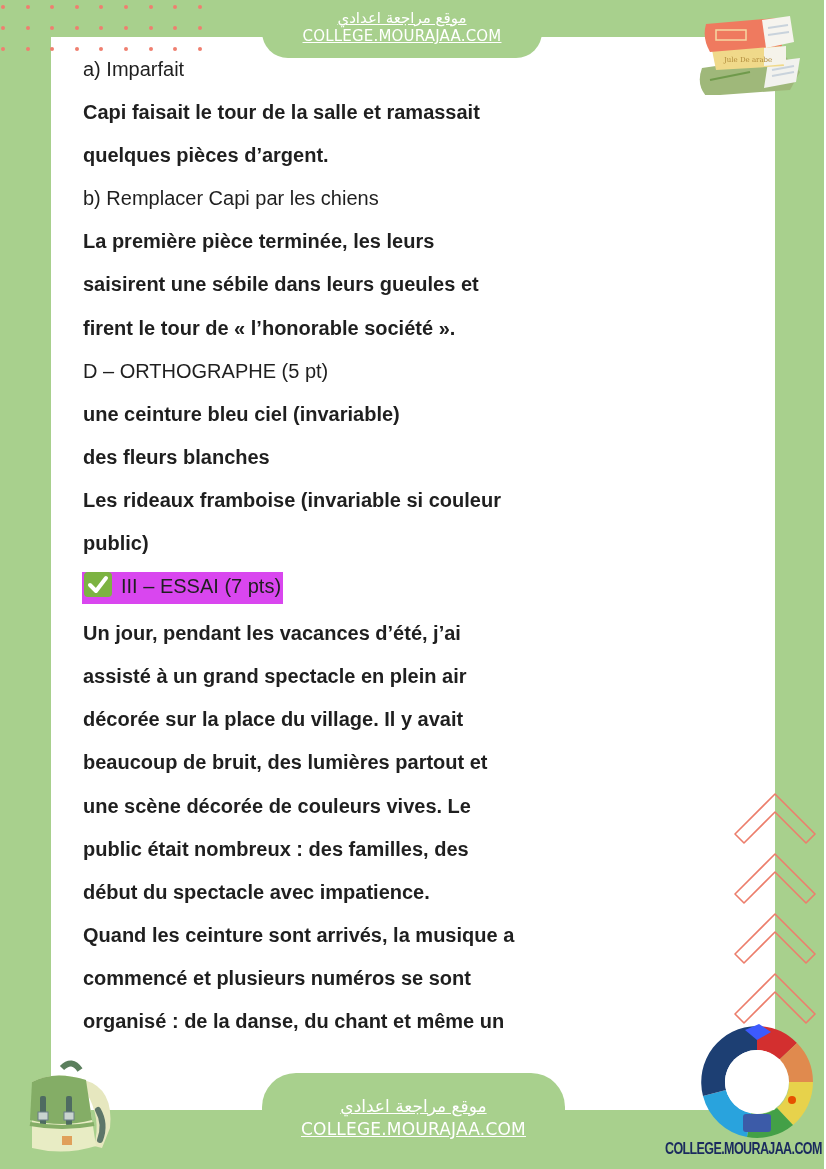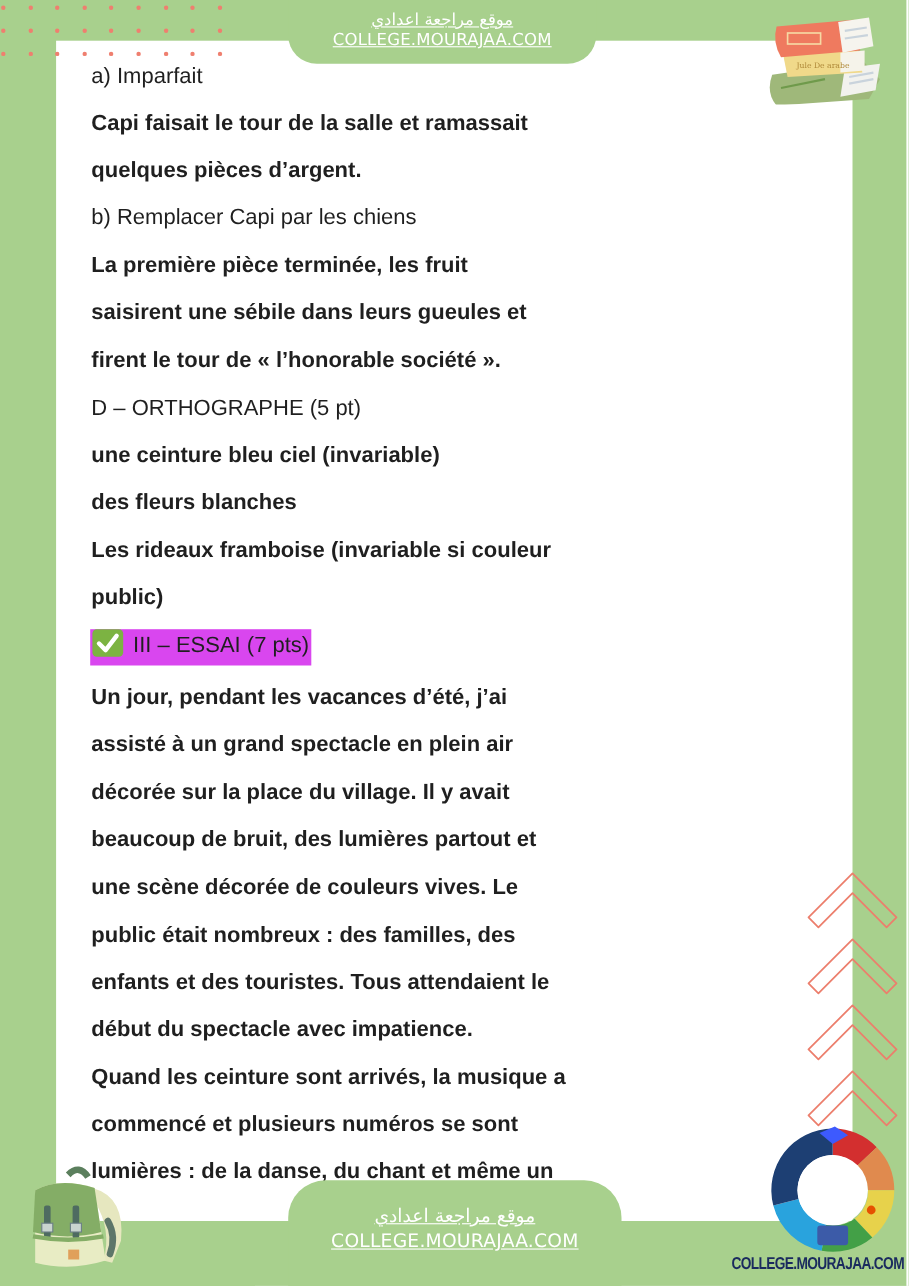--- a/index.html
+++ b/index.html
@@ -109,21 +109,21 @@
     <line x1="78" y1="25" x2="99" y2="22" stroke="#c9d3dc" stroke-width="2"></line>
     <rect x="26" y="20" width="30" height="10" fill="none" stroke="#f6d9a4" stroke-width="1.5"></rect>
   </g>
 </svg>
 
 <div class="content">
   <div class="line normal">a) Imparfait</div>
   <div class="line">Capi faisait le tour de la salle et ramassait</div>
   <div class="line">quelques pièces d’argent.</div>
   <div class="line normal">b) Remplacer Capi par les chiens</div>
-  <div class="line">La première pièce terminée, les fruit</div>
+  <div class="line">La première pièce terminée, les leurs</div>
   <div class="line">saisirent une sébile dans leurs gueules et</div>
   <div class="line">firent le tour de « l’honorable société ».</div>
   <div class="line normal">D – ORTHOGRAPHE (5 pt)</div>
   <div class="line">une ceinture bleu ciel (invariable)</div>
   <div class="line">des fleurs blanches</div>
   <div class="line">Les rideaux framboise (invariable si couleur</div>
   <div class="line">public)</div>
 
   <div>
     <span class="highlight line normal">
@@ -134,25 +134,24 @@
       </span><span>III – ESSAI (7 pts)</span>
     </span>
   </div>
 
   <div class="line">Un jour, pendant les vacances d’été, j’ai</div>
   <div class="line">assisté à un grand spectacle en plein air</div>
   <div class="line">décorée sur la place du village. Il y avait</div>
   <div class="line">beaucoup de bruit, des lumières partout et</div>
   <div class="line">une scène décorée de couleurs vives. Le</div>
   <div class="line">public était nombreux : des familles, des</div>
-  <div class="line">enfants et des touristes. Tous attendaient le</div>
   <div class="line">début du spectacle avec impatience.</div>
   <div class="line">Quand les ceinture sont arrivés, la musique a</div>
   <div class="line">commencé et plusieurs numéros se sont</div>
-  <div class="line">lumières : de la danse, du chant et même un</div>
+  <div class="line">organisé : de la danse, du chant et même un</div>
 </div>
 
 <svg class="deco" style="left:733px;top:790px" width="86" height="245" viewBox="0 0 86 245">
   <g fill="none" stroke="#ec7e6c" stroke-width="1.6" stroke-linejoin="round">
     <path d="M42 4 L82 44 L73 53 L42 22 L11 53 L2 44 Z"></path>
     <path d="M42 64 L82 104 L73 113 L42 82 L11 113 L2 104 Z"></path>
     <path d="M42 124 L82 164 L73 173 L42 142 L11 173 L2 164 Z"></path>
     <path d="M42 184 L82 224 L73 233 L42 202 L11 233 L2 224 Z"></path>
   </g>
 </svg>

